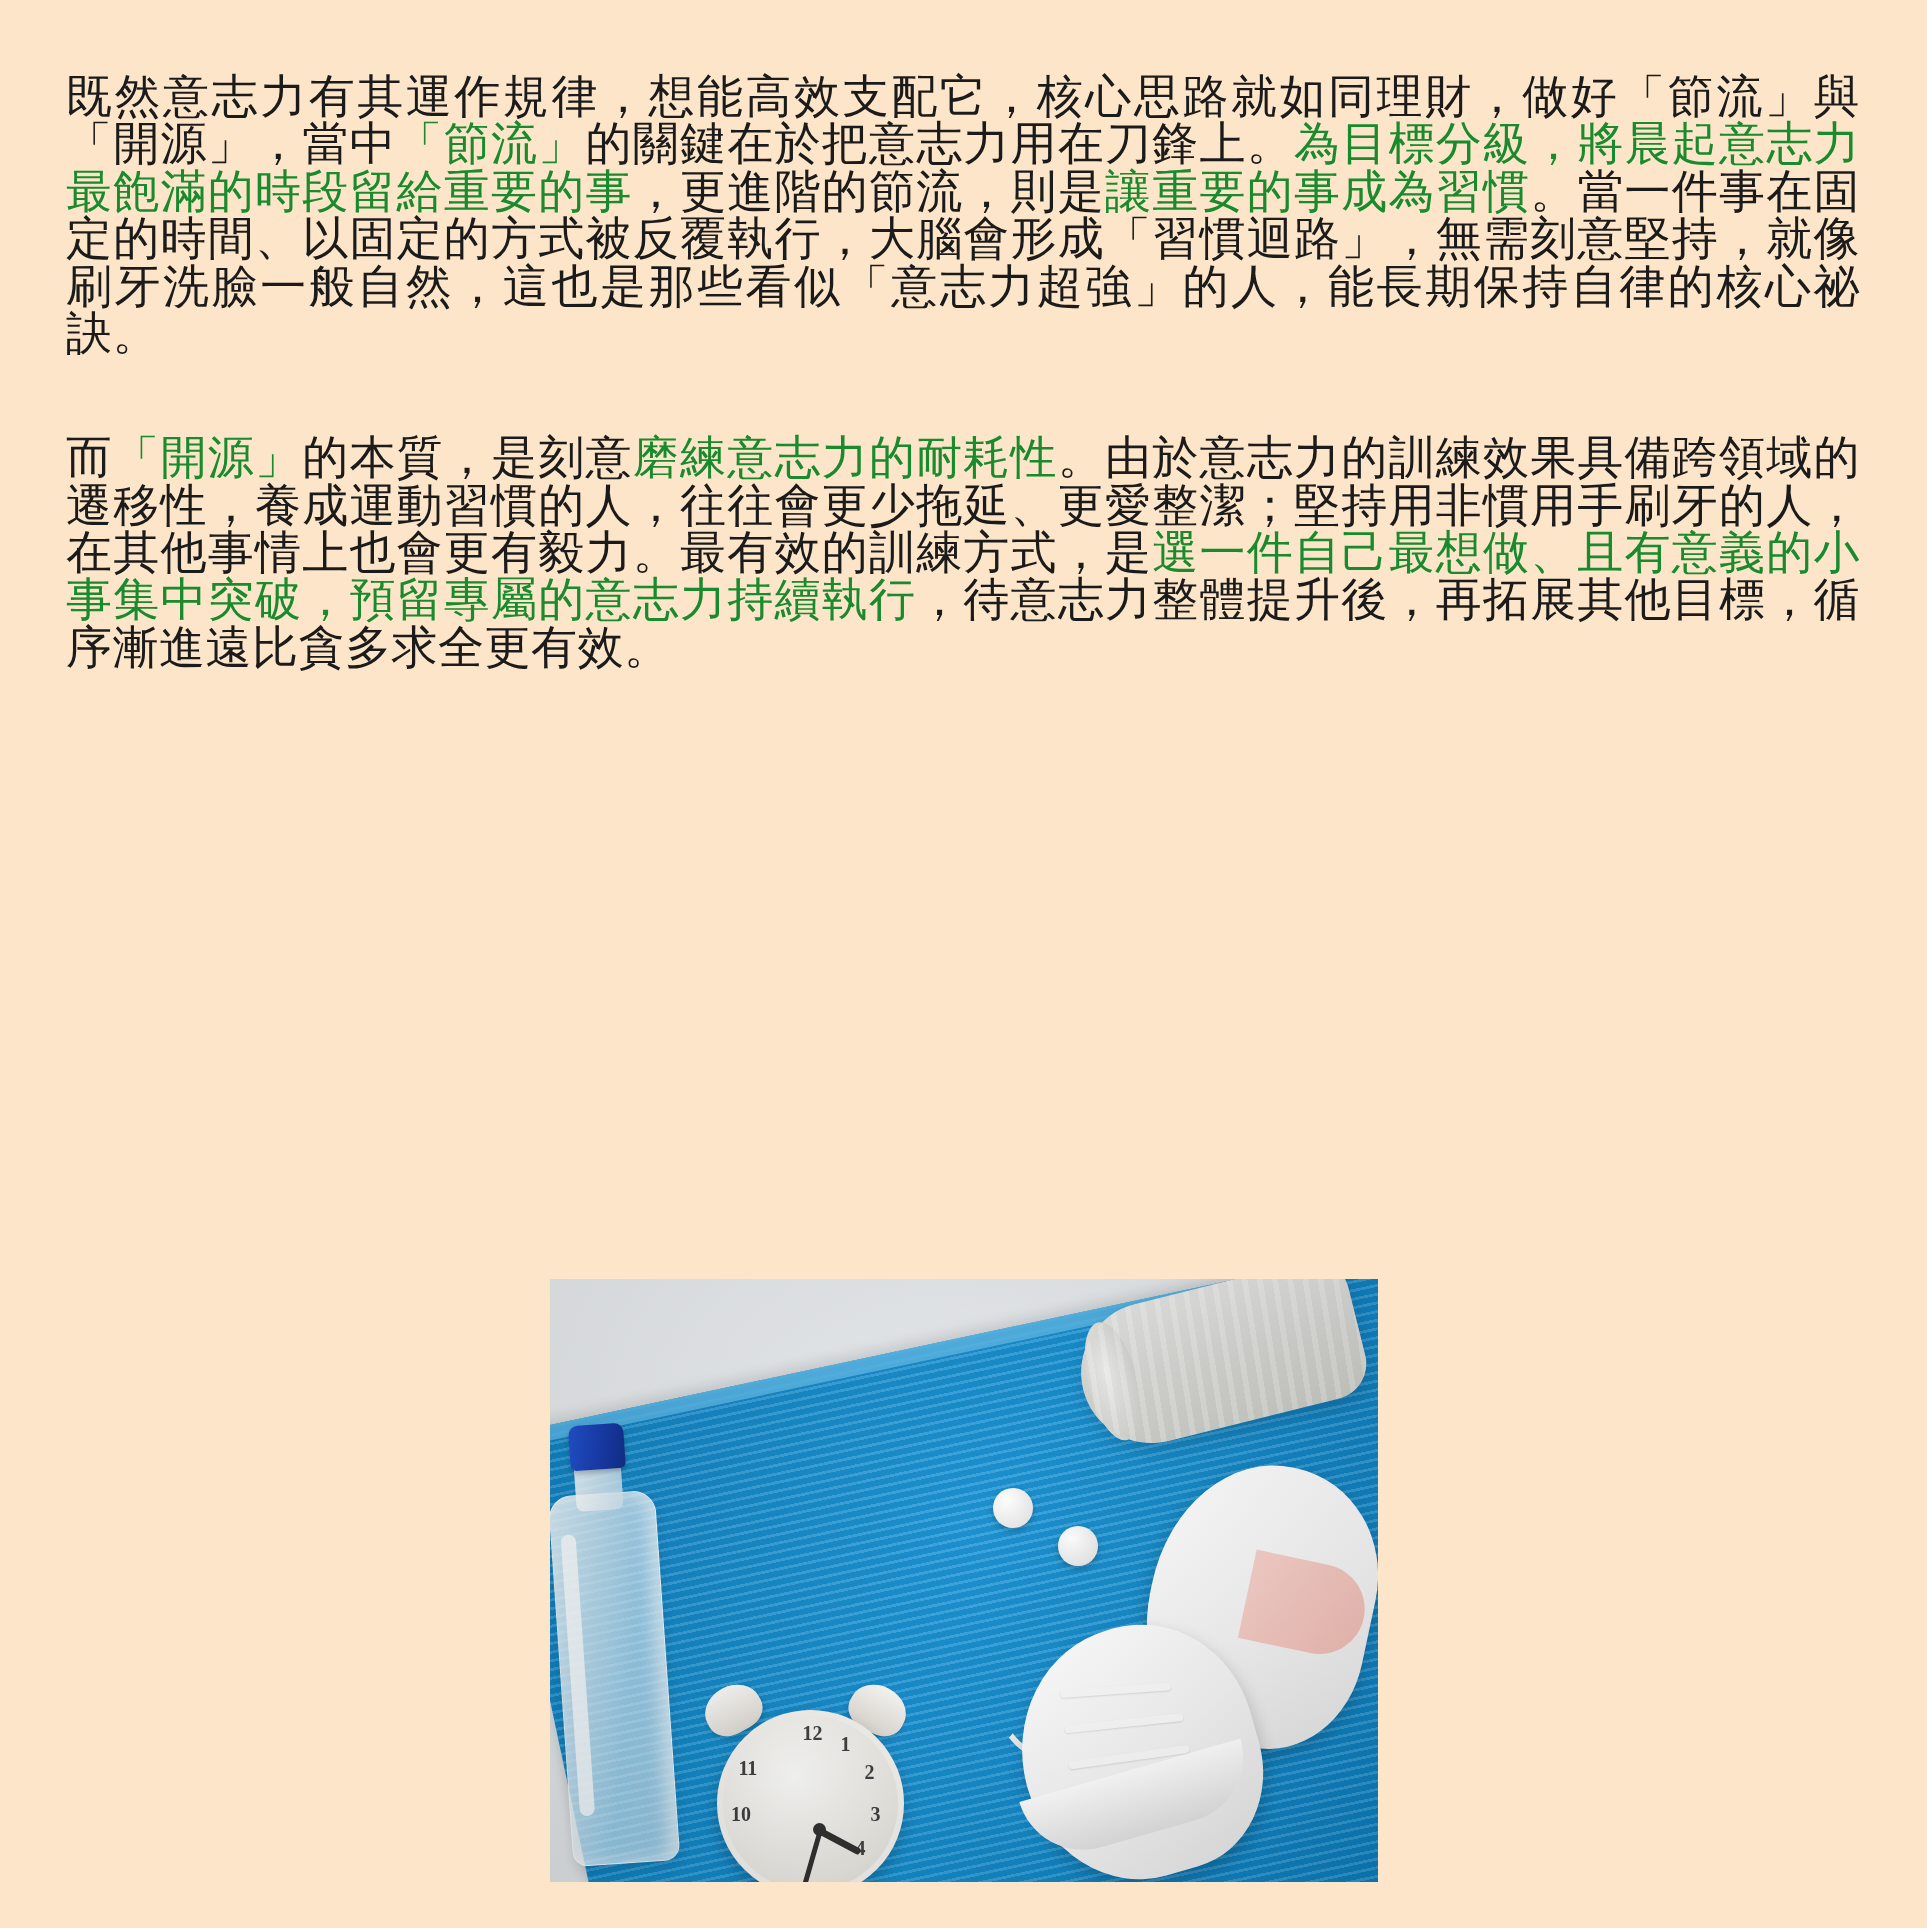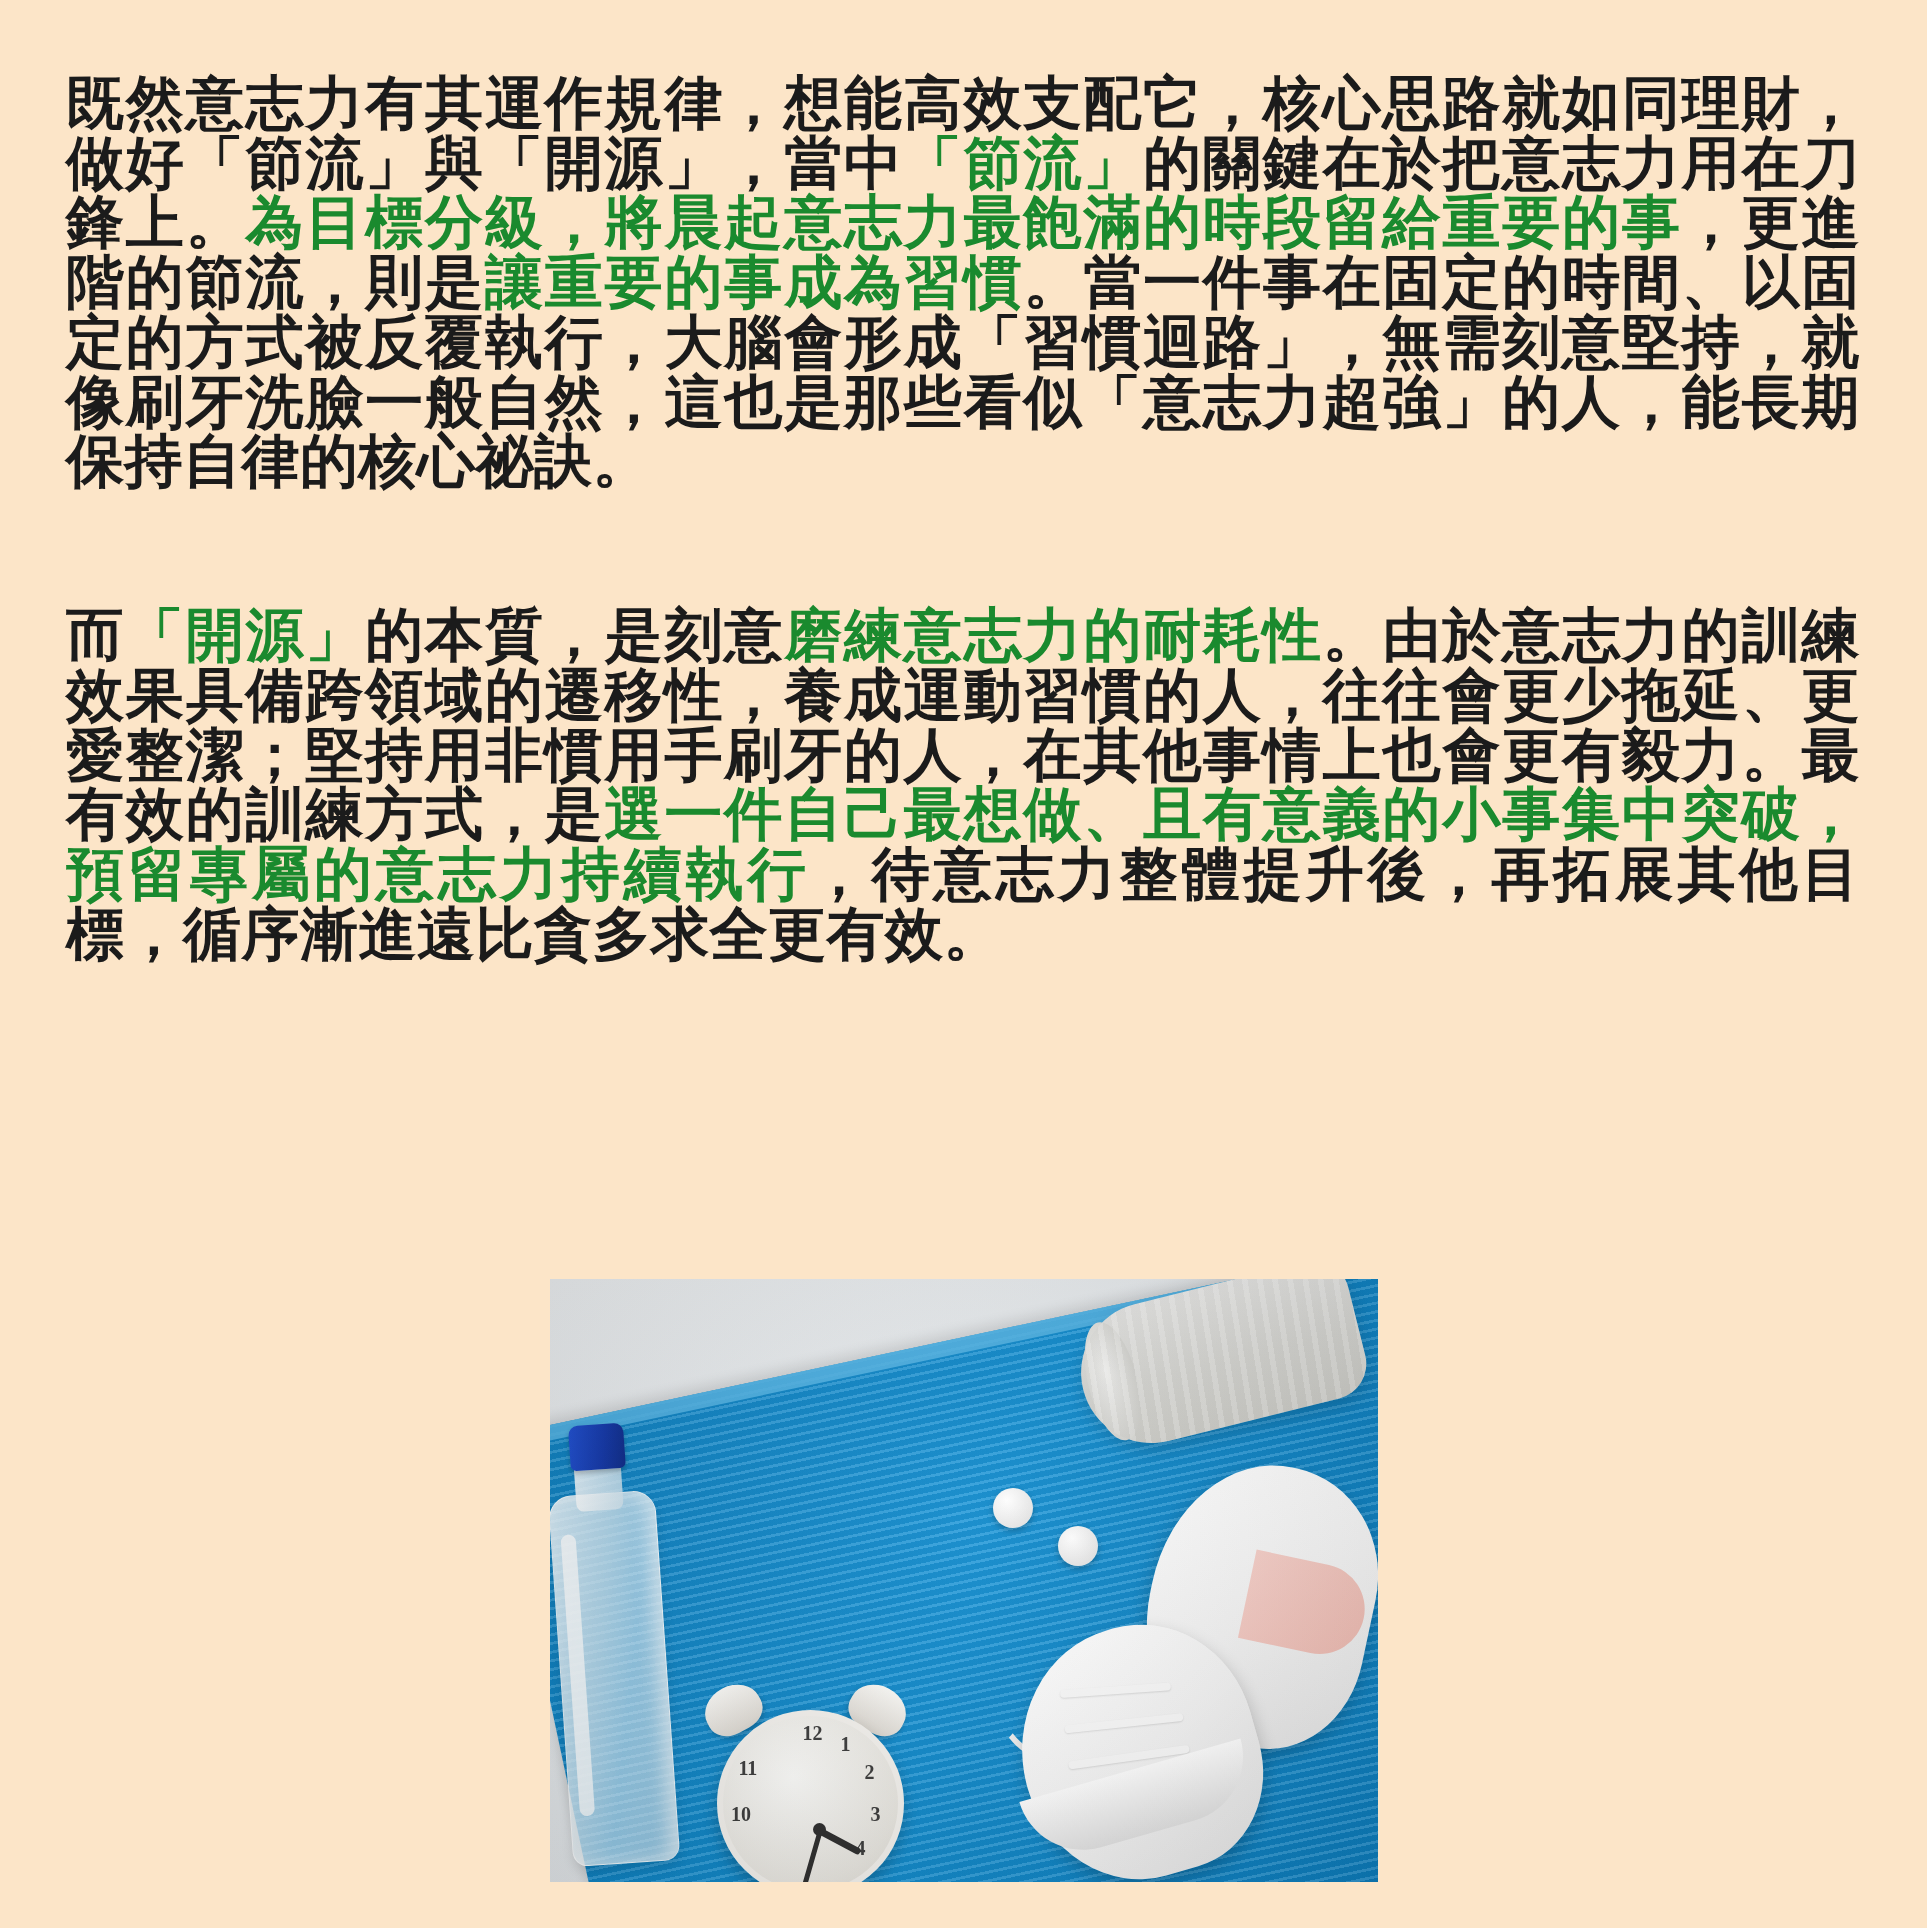--- a/index.html
+++ b/index.html
@@ -17,31 +17,31 @@
     position: relative;
     width: 1928px;
     height: 1928px;
     box-sizing: border-box;
     padding: 73px 66px 0 66px;
   }
   .article {
     width: 1794px;
   }
   .para {
-    font-size: 58px;
+    font-size: 46px;
     line-height: 1.03;
     letter-spacing: 0.5px;
-    font-weight: 700;
+    font-weight: 400;
     color: #1b1b1b;
     text-align: justify;
     text-justify: inter-character;
     margin: 0;
   }
   .para + .para {
-    margin-top: 114px;
+    margin-top: 77px;
   }
   .hl {
     color: #1a8a2e;
   }
   .figure-wrap {
     position: absolute;
     left: 550px;
     top: 1279px;
     width: 828px;
     height: 603px;

